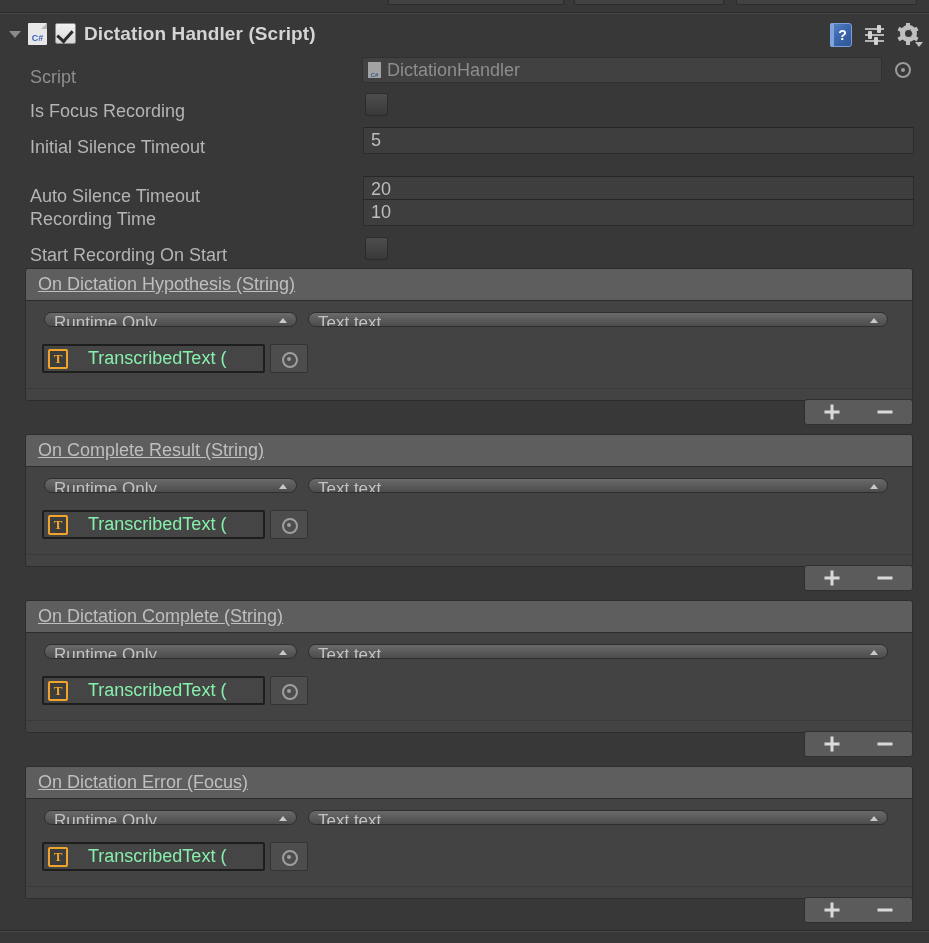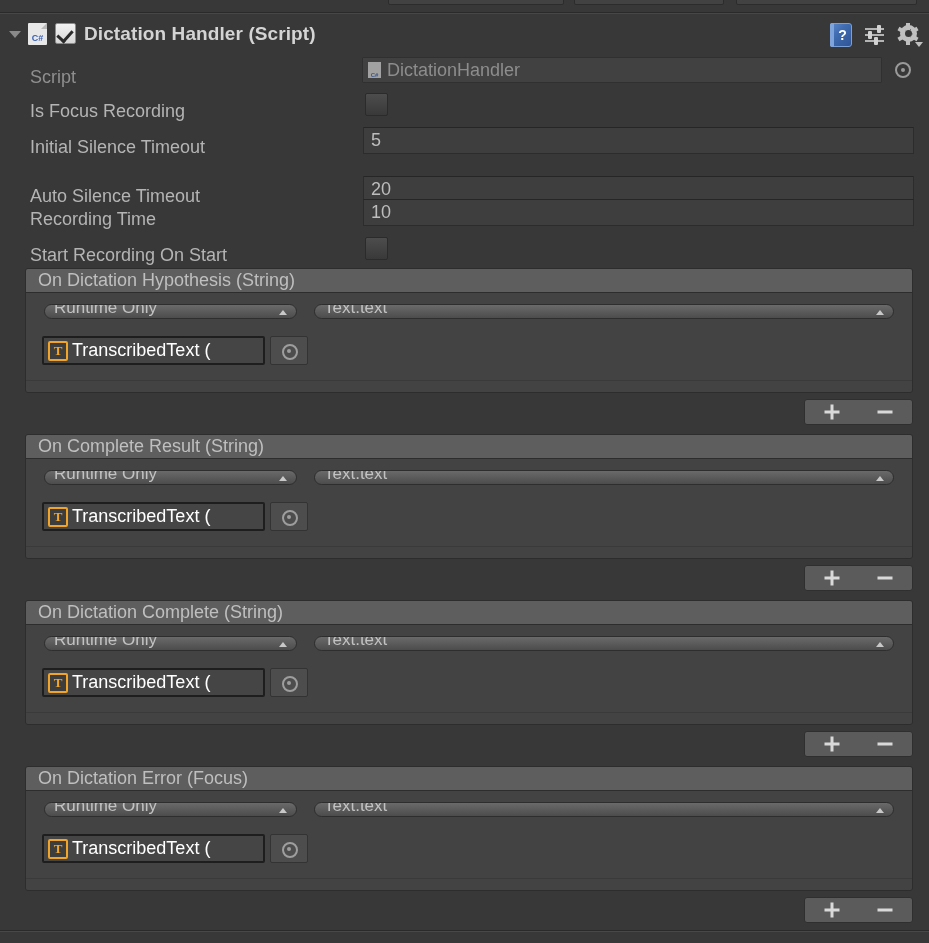--- a/index.html
+++ b/index.html
@@ -333,50 +333,51 @@
   
   .event-block {
     position: absolute;
     left: 25px;
     width: 888px;
     background: #3a3a3a;
     border: 1px solid #2d2d2d;
     border-radius: 3px;
   }
   .event-header {
-    height: 24px;
+    height: 32px;
     background: #5e5e5e;
     border-bottom: 1px solid #2d2d2d;
     display: flex;
     align-items: center;
     padding-left: 12px;
     font-size: 18px;
     color: #bfbfbf;
     border-radius: 2px 2px 0 0;
+    text-decoration: underline;
   }
   .event-body {
     position: relative;
     height: 87px;
     background: #434343;
   }
   .event-footer {
     height: 12px;
     background: #434343;
     border-top: 1px solid #3a3a3a;
     border-radius: 0 0 2px 2px;
   }
 
   .ddown {
     position: absolute;
     height: 15px;
     background: linear-gradient(#6a6a6a, #4c4c4c);
     border: 1px solid #2e2e2e;
     border-radius: 9px;
     display: flex;
-    align-items: flex-end;
+    align-items: flex-start;
     padding-left: 9px;
     font-size: 17px;
     color: #c2c2c2;
     cursor: pointer;
     white-space: nowrap;
     overflow: hidden;
   }
   .ddown .arrows {
     position: absolute;
     right: 8px;
@@ -394,21 +395,21 @@
   .ddown .arrows::after {
     content: "";
     position: absolute;
     bottom: 1px; left: 0;
     border-left: 4px solid transparent;
     border-right: 4px solid transparent;
     border-top: 5px solid #c8c8c8;
   }
 
   .ddown.mode { left: 18px; top: 11px; width: 253px; }
-  .ddown.func { left: 288px; top: 11px; width: 580px; }
+  .ddown.func { left: 282px; top: 11px; width: 580px; }
 
   .target-field {
     position: absolute;
     left: 16px; top: 43px;
     width: 223px; height: 29px;
     background: #454545;
     border: 2px solid #1e1e1e;
     border-radius: 2px;
     display: flex;
     align-items: center;
@@ -424,23 +425,23 @@
     color: #f0a52a;
     font-size: 13px;
     font-weight: bold;
     display: flex;
     align-items: center;
     justify-content: center;
     flex: 0 0 auto;
     font-family: "Liberation Serif", serif;
   }
   .target-field .t-name {
-    margin-left: 4px;
+    margin-left: 20px;
     font-size: 18px;
-    color: #ffffff;
+    color: #86efac;
     white-space: nowrap;
   }
 
   .target-picker {
     position: absolute;
     left: 244px; top: 43px;
     width: 38px; height: 29px;
     background: #4d4d4d;
     border: 1px solid #333;
     border-radius: 2px;

